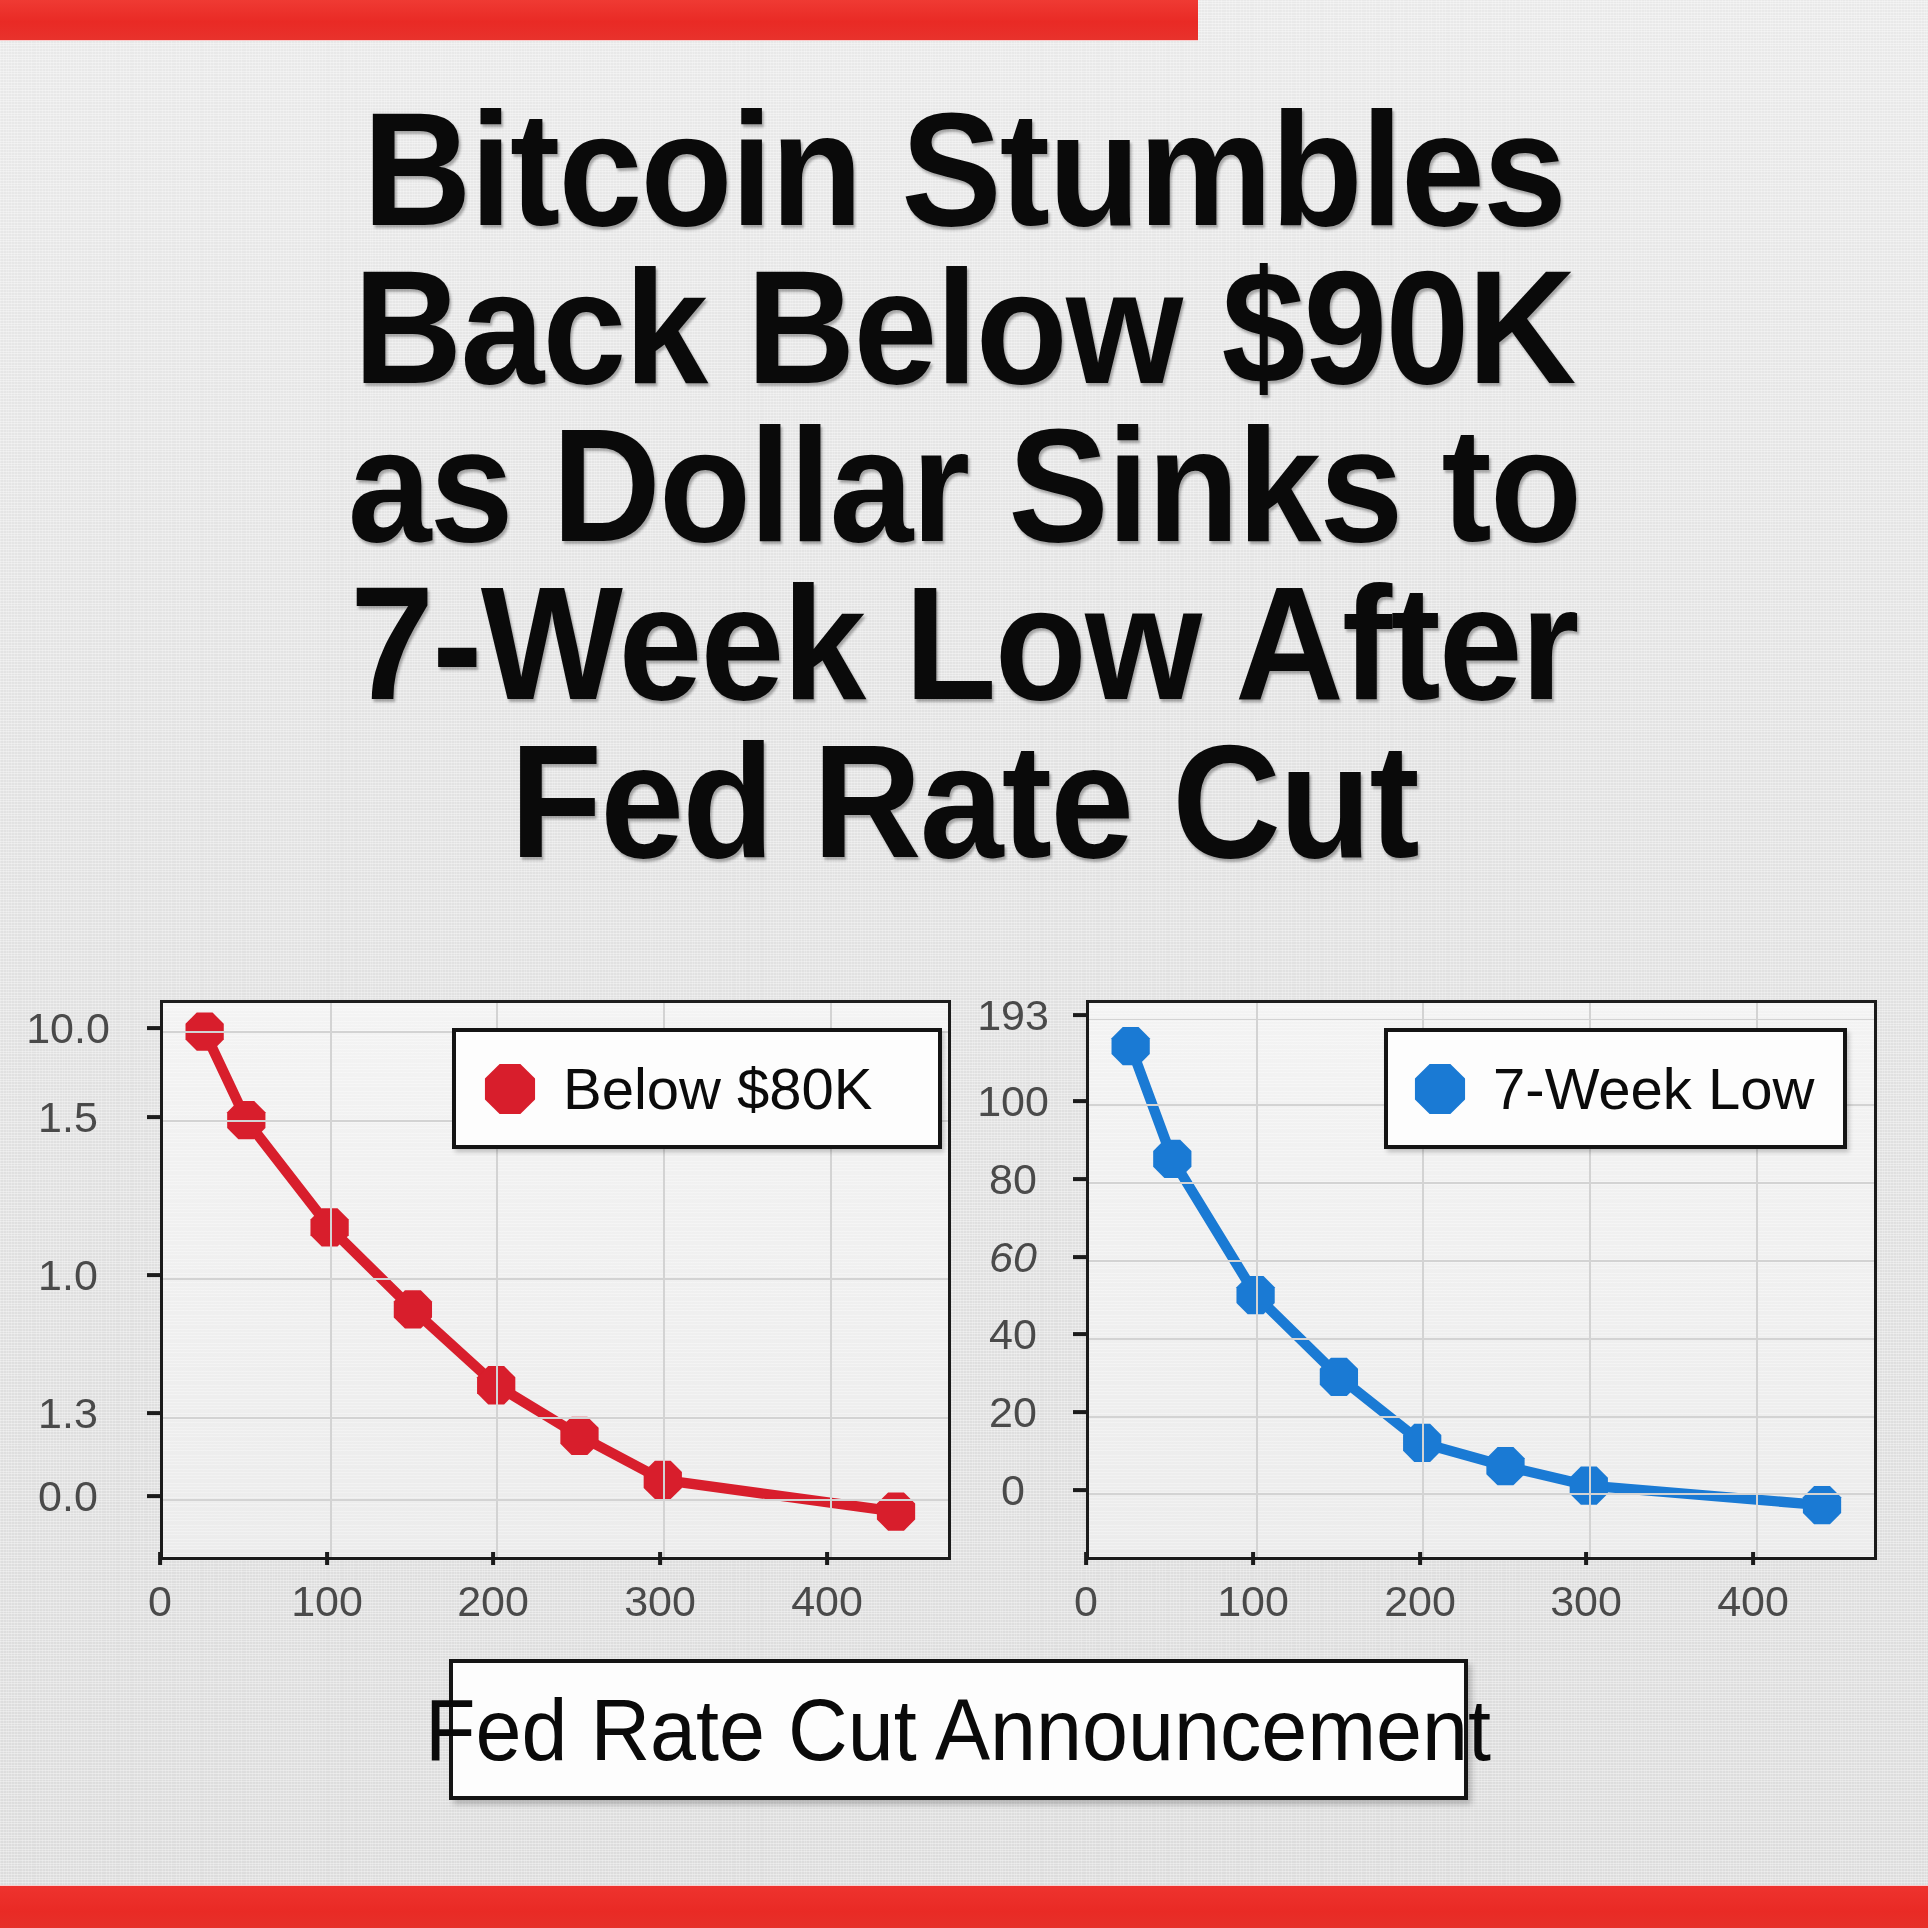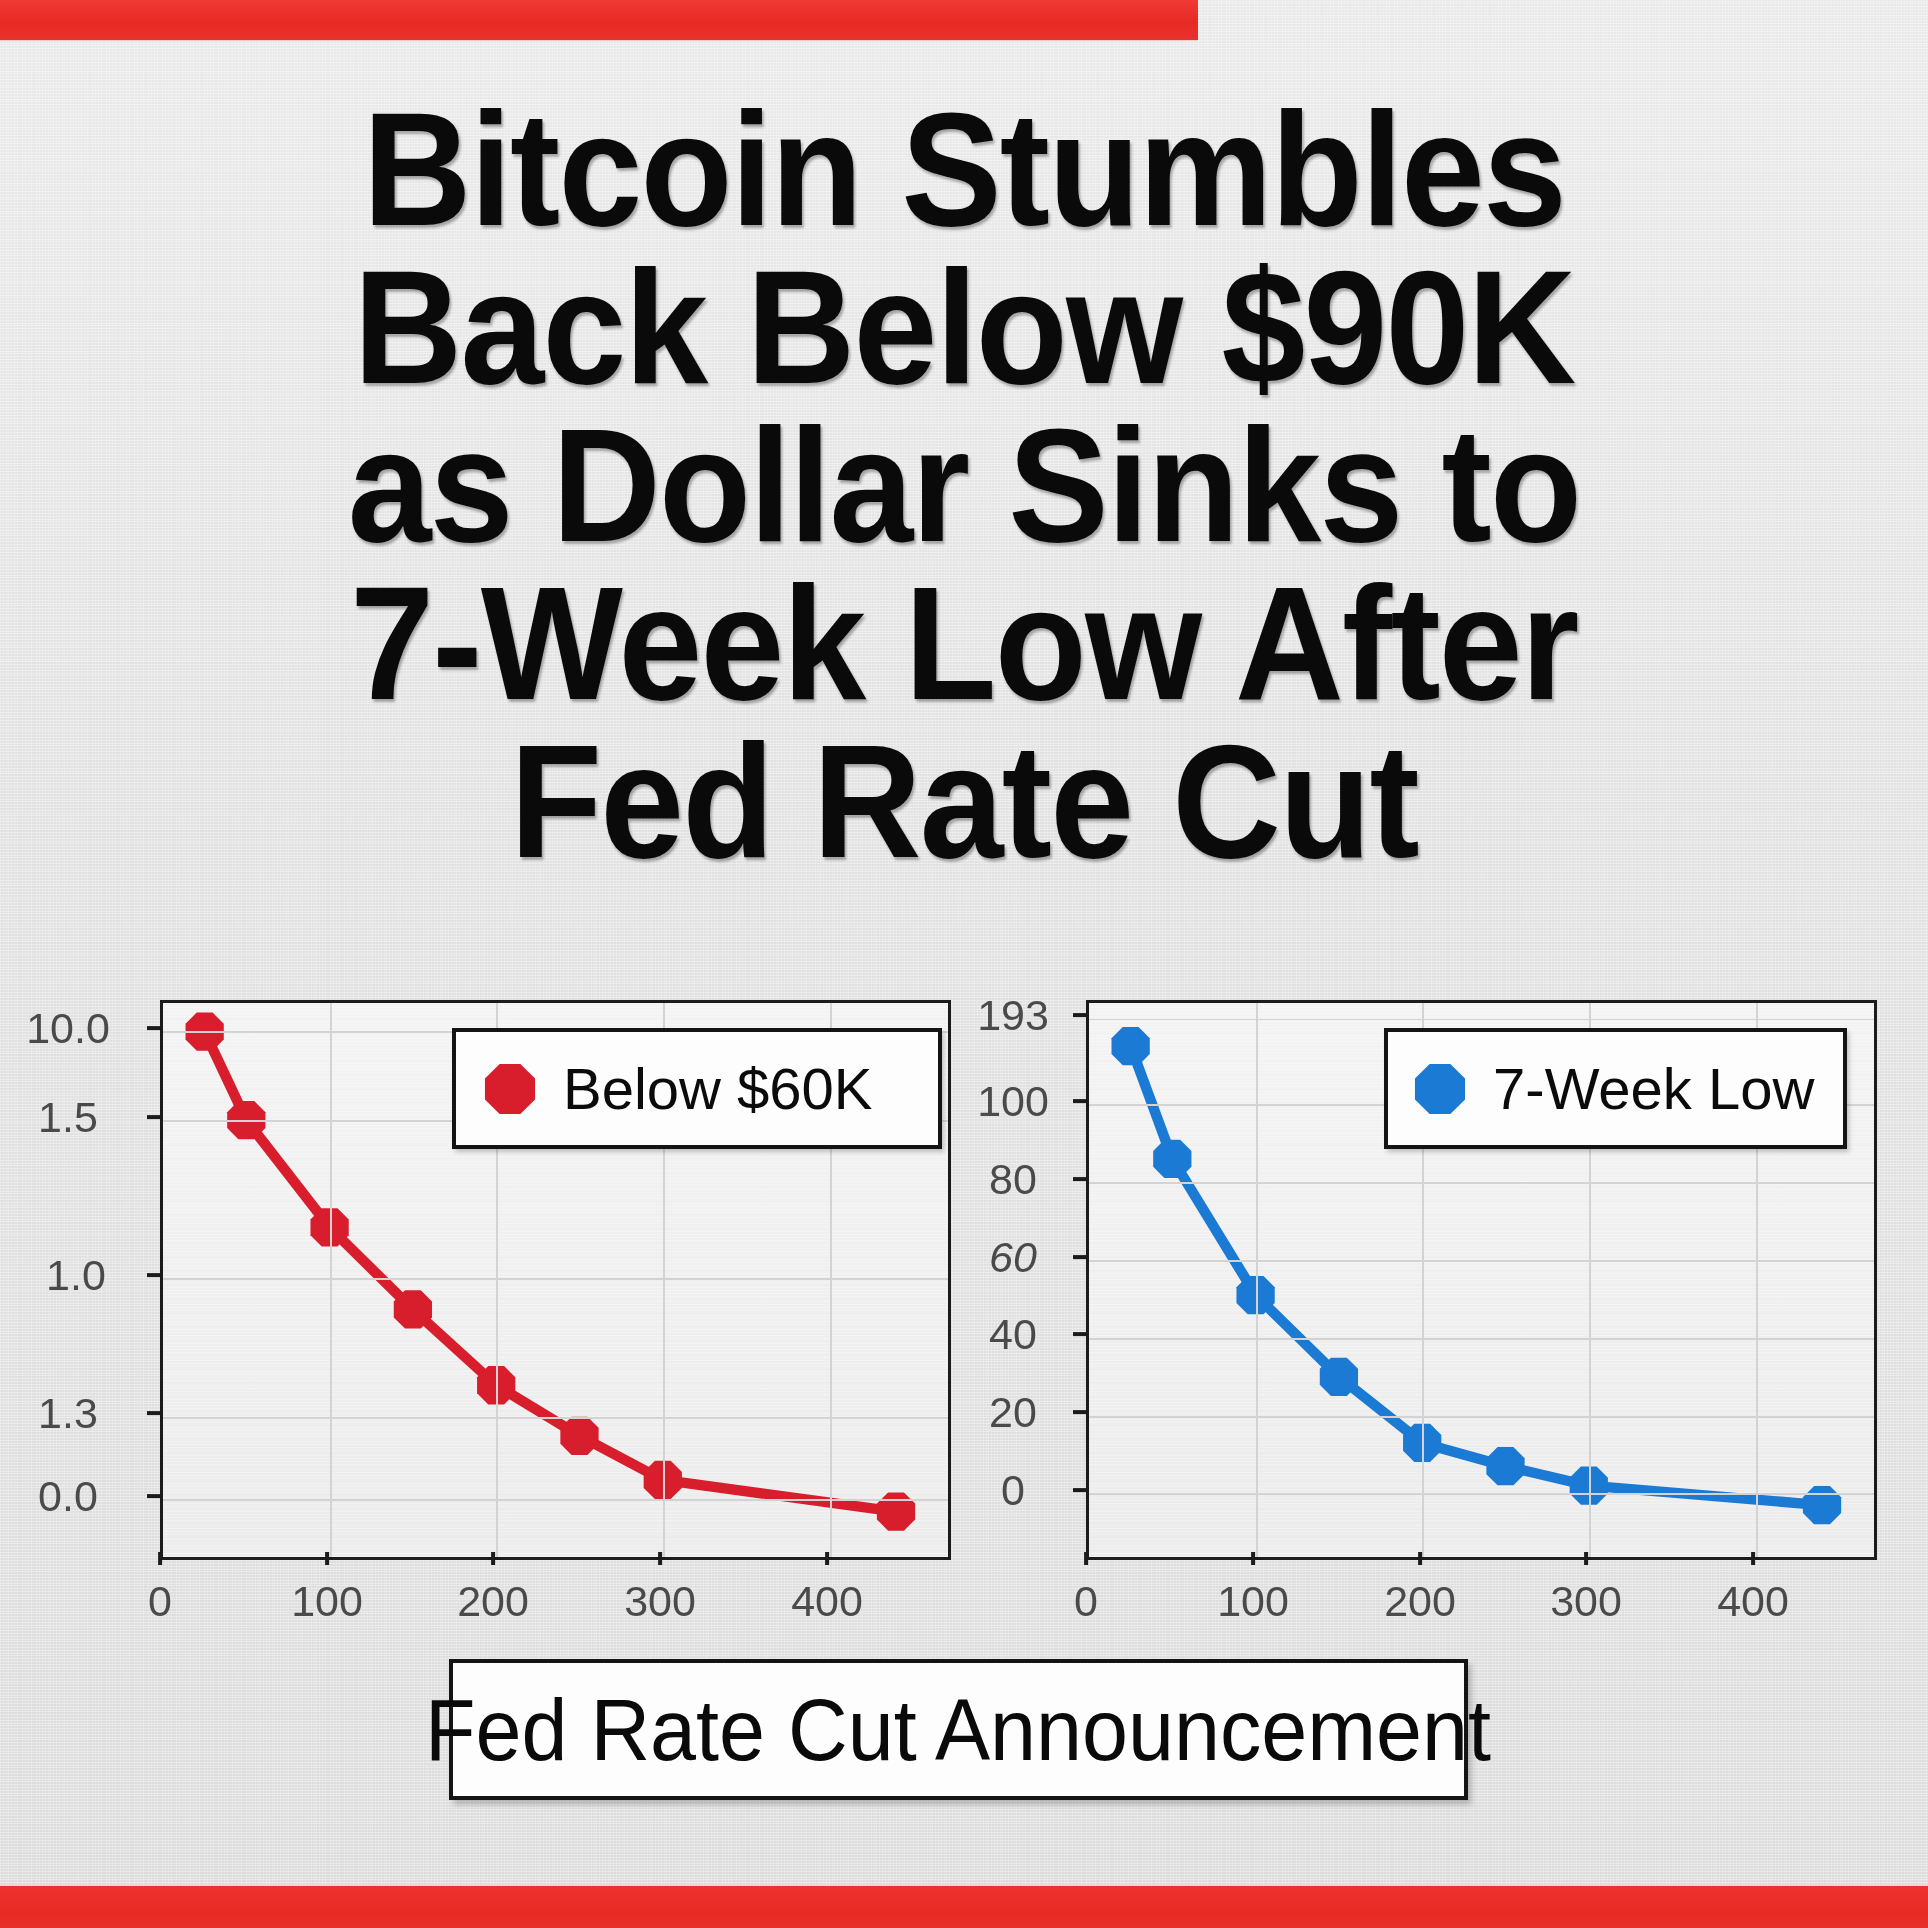--- a/index.html
+++ b/index.html
@@ -149,28 +149,28 @@
           <div class="gridline h" style="top: 496px;"></div>
           <div class="gridline v" style="left: 167px;"></div>
           <div class="gridline v" style="left: 333px;"></div>
           <div class="gridline v" style="left: 500px;"></div>
           <div class="gridline v" style="left: 667px;"></div>
         </div>
       <div class="legend">
         <svg class="marker" width="58" height="58" viewBox="0 0 62 62">
             <path d="M57.79,19.90 L57.79,42.10 L42.10,57.79 L19.90,57.79 L4.21,42.10 L4.21,19.90 L19.90,4.21 L42.10,4.21 Z" fill="#d81e2c"></path>
           </svg>
-        <span class="lbl">Below $60K</span>
+        <span class="lbl">Below $80K</span>
       </div>
     <div class="tickmark y" style="left: 147px; top: 49px;"></div>
         <div class="ytick-label" style="left: 0px; width: 136px; top: 49px;">10.0</div>
         <div class="tickmark y" style="left: 147px; top: 138px;"></div>
         <div class="ytick-label" style="left: 0px; width: 136px; top: 138px;">1.5</div>
         <div class="tickmark y" style="left: 147px; top: 296px;"></div>
-        <div class="ytick-label" style="left: 0px; width: 136px; top: 296px; margin-left: 8px;">1.0</div>
+        <div class="ytick-label" style="left: 0px; width: 136px; top: 296px;">1.0</div>
         <div class="tickmark y" style="left: 147px; top: 434px;"></div>
         <div class="ytick-label" style="left: 0px; width: 136px; top: 434px;">1.3</div>
         <div class="tickmark y" style="left: 147px; top: 517px;"></div>
         <div class="ytick-label" style="left: 0px; width: 136px; top: 517px;">0.0</div>
         <div class="tickmark x" style="left: 160px; top: 573px;"></div>
         <div class="xtick-label" style="left: 160px; top: 598px;">0</div>
         <div class="tickmark x" style="left: 327px; top: 573px;"></div>
         <div class="xtick-label" style="left: 327px; top: 598px;">100</div>
         <div class="tickmark x" style="left: 493px; top: 573px;"></div>
         <div class="xtick-label" style="left: 493px; top: 598px;">200</div>

